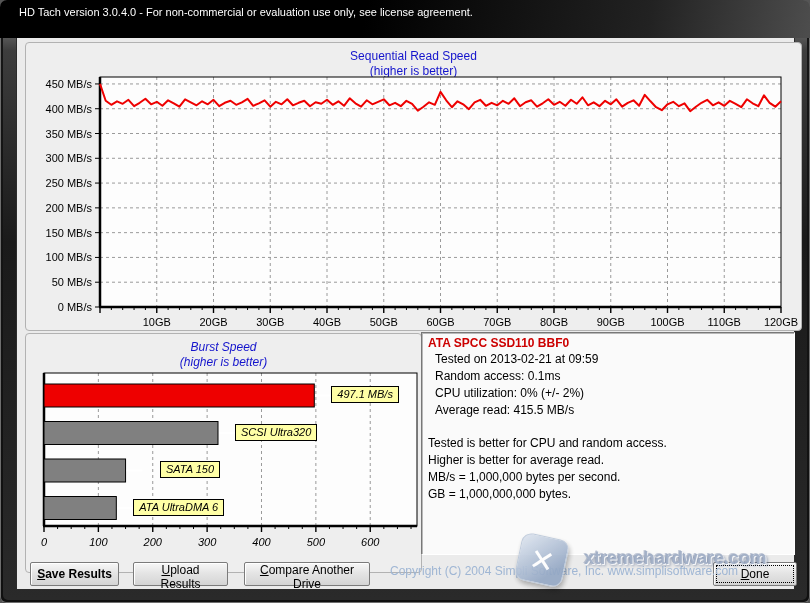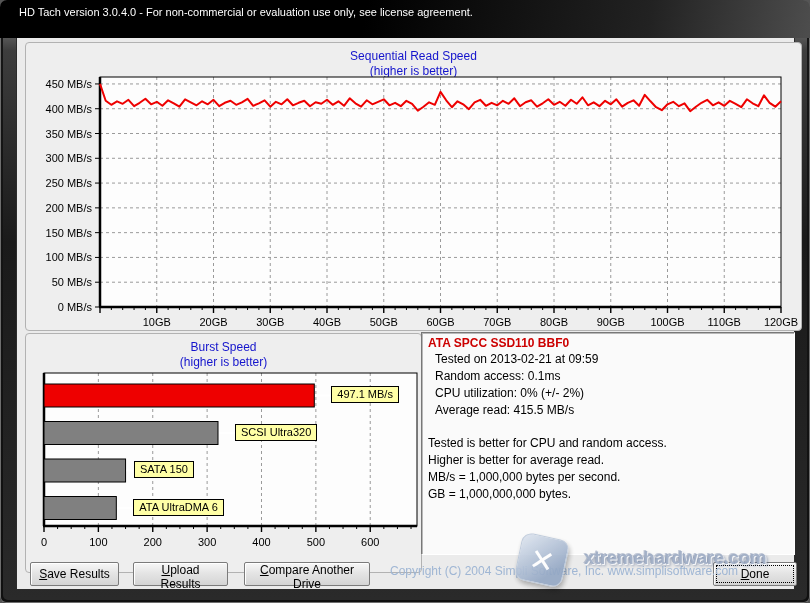--- a/index.html
+++ b/index.html
@@ -203,21 +203,21 @@
           <text x="471.25" y="283" text-anchor="middle" font-size="11" fill="#000">70GB</text>
           <text x="528" y="283" text-anchor="middle" font-size="11" fill="#000">80GB</text>
           <text x="584.75" y="283" text-anchor="middle" font-size="11" fill="#000">90GB</text>
           <text x="641.5" y="283" text-anchor="middle" font-size="11" fill="#000">100GB</text>
           <text x="698.25" y="283" text-anchor="middle" font-size="11" fill="#000">110GB</text>
           <text x="755" y="283" text-anchor="middle" font-size="11" fill="#000">120GB</text>
           <polyline points="74.0,40.9 79.7,57.8 85.3,61.8 91.0,58.3 96.7,60.8 102.4,56.8 108.1,63.2 113.7,59.8 119.4,55.8 125.1,61.3 130.8,58.8 136.4,62.8 142.1,57.3 147.8,60.3 153.4,63.7 159.1,56.3 164.8,59.3 170.5,62.3 176.1,58.3 181.8,61.3 187.5,56.8 193.2,63.2 198.8,59.8 204.5,57.8 210.2,61.8 215.9,59.3 221.6,55.8 227.2,62.8 232.9,60.3 238.6,57.3 244.3,63.7 249.9,58.8 255.6,61.3 261.3,56.3 266.9,62.3 272.6,59.8 278.3,57.8 284.0,63.2 289.6,59.3 295.3,60.8 301.0,56.8 306.7,61.8 312.4,58.3 318.0,62.8 323.7,55.3 329.4,60.3 335.1,63.7 340.7,57.3 346.4,61.3 352.1,58.8 357.8,56.3 363.4,62.3 369.1,59.8 374.8,63.2 380.4,57.8 386.1,60.8 391.8,67.7 397.5,63.7 403.1,59.3 408.8,61.8 414.5,48.9 420.2,57.3 425.9,64.2 431.5,58.3 437.2,61.3 442.9,66.2 448.6,59.3 454.2,56.8 459.9,62.8 465.6,59.8 471.3,62.3 476.9,57.8 482.6,60.8 488.3,55.3 494.0,63.2 499.6,59.3 505.3,57.3 511.0,63.7 516.7,60.3 522.3,56.3 528.0,61.8 533.7,58.8 539.4,62.8 545.0,56.8 550.7,60.8 556.4,54.3 562.0,62.3 567.7,59.3 573.4,63.2 579.1,57.8 584.8,61.3 590.4,56.3 596.1,63.7 601.8,59.8 607.5,57.3 613.1,62.8 618.8,51.8 624.5,58.3 630.1,64.2 635.8,67.2 641.5,61.3 647.2,58.8 652.9,63.2 658.5,60.3 664.2,68.2 669.9,63.7 675.5,59.8 681.2,56.8 686.9,62.3 692.6,59.3 698.3,62.8 703.9,57.8 709.6,60.8 715.3,64.2 720.9,56.3 726.6,60.3 732.3,63.2 738.0,52.3 743.6,59.8 749.3,63.7 755.0,58.3" fill="none" stroke="#ee0000" stroke-width="2" stroke-linejoin="round"></polyline>
         </svg>
     </div>
 
-    <div class="gpanel" id="burst-panel" style="left:8px;top:299px;width:397px;height:240px;">
+    <div class="gpanel" id="burst-panel" style="left:8px;top:299px;width:397px;height:240px;font-style:italic;">
       <div class="chart-title blue">Burst Speed</div>
       <div class="chart-sub blue">(higher is better)</div>
       <svg id="burst-svg" width="397" height="222">
           <rect x="18" y="39" width="373" height="153" fill="#fdfdfd" stroke="none"></rect>
           <line x1="72.37317784256561" y1="39" x2="72.37317784256561" y2="192" stroke="#9a9a9a" stroke-width="1" stroke-dasharray="3 3"></line>
           <line x1="126.7463556851312" y1="39" x2="126.7463556851312" y2="192" stroke="#9a9a9a" stroke-width="1" stroke-dasharray="3 3"></line>
           <line x1="181.1195335276968" y1="39" x2="181.1195335276968" y2="192" stroke="#9a9a9a" stroke-width="1" stroke-dasharray="3 3"></line>
           <line x1="235.4927113702624" y1="39" x2="235.4927113702624" y2="192" stroke="#9a9a9a" stroke-width="1" stroke-dasharray="3 3"></line>
           <line x1="289.865889212828" y1="39" x2="289.865889212828" y2="192" stroke="#9a9a9a" stroke-width="1" stroke-dasharray="3 3"></line>
           <line x1="344.2390670553936" y1="39" x2="344.2390670553936" y2="192" stroke="#9a9a9a" stroke-width="1" stroke-dasharray="3 3"></line>
@@ -263,38 +263,38 @@
           <line x1="289.2890670553936" y1="61.5" x2="305.2890670553936" y2="61.5" stroke="#fff" stroke-width="2"></line>
           <rect x="18" y="87.5" width="173.9941690962099" height="23" fill="#808080" stroke="#000" stroke-width="1"></rect>
           <line x1="192.9941690962099" y1="99" x2="208.9941690962099" y2="99" stroke="#fff" stroke-width="2"></line>
           <rect x="18" y="125" width="81.5597667638484" height="23" fill="#808080" stroke="#000" stroke-width="1"></rect>
           <line x1="100.5597667638484" y1="136.5" x2="116.5597667638484" y2="136.5" stroke="#fff" stroke-width="2"></line>
           <rect x="18" y="162.5" width="72.31632653061224" height="23" fill="#808080" stroke="#000" stroke-width="1"></rect>
           <line x1="91.31632653061224" y1="174" x2="107.31632653061224" y2="174" stroke="#fff" stroke-width="2"></line>
         </svg>
     <div class="bar-label" style="left: 305.289px; top: 52px;">497.1 MB/s</div>
         <div class="bar-label" style="left: 208.994px; top: 89.5px;">SCSI Ultra320</div>
-        <div class="bar-label" style="left: 108px; top: 127px;">SATA 150</div>
+        <div class="bar-label" style="left: 134px; top: 127px;">SATA 150</div>
         <div class="bar-label" style="left: 107.316px; top: 164.5px;">ATA UltraDMA 6</div>
       </div>
 
     <div class="info-panel" style="left:404px;top:298px;width:374px;height:223px;">
       <div class="info-title">ATA SPCC SSD110 BBF0</div>
       <div class="info-line">Tested on 2013-02-21 at 09:59</div>
       <div class="info-line">Random access: 0.1ms</div>
       <div class="info-line">CPU utilization: 0% (+/- 2%)</div>
       <div class="info-line">Average read: 415.5 MB/s</div>
       <div class="info-gap"></div>
       <div>Tested is better for CPU and random access.</div>
       <div>Higher is better for average read.</div>
       <div>MB/s = 1,000,000 bytes per second.</div>
       <div>GB = 1,000,000,000 bytes.</div>
     </div>
 
-    <button class="btn accel" style="left:13px;top:528px;width:89px;"><u>S</u>ave Results</button>
+    <button class="btn accel" style="left:13px;top:528px;width:89px;font-weight:bold;"><u>S</u>ave Results</button>
     <button class="btn accel" style="left:116px;top:528px;width:95px;"><u>U</u>pload Results</button>
     <button class="btn accel" style="left:227px;top:528px;width:126px;"><u>C</u>ompare Another Drive</button>
     <button class="btn accel default-btn" style="left:696px;top:528px;width:84px;"><u>D</u>one</button>
   </div>
 
   <div class="copyright">Copyright (C) 2004 Simpli Software, Inc. www.simplisoftware.com</div>
 
   <div class="watermark">
     <div class="wm-badge">
       <div class="wm-x">✕</div>

